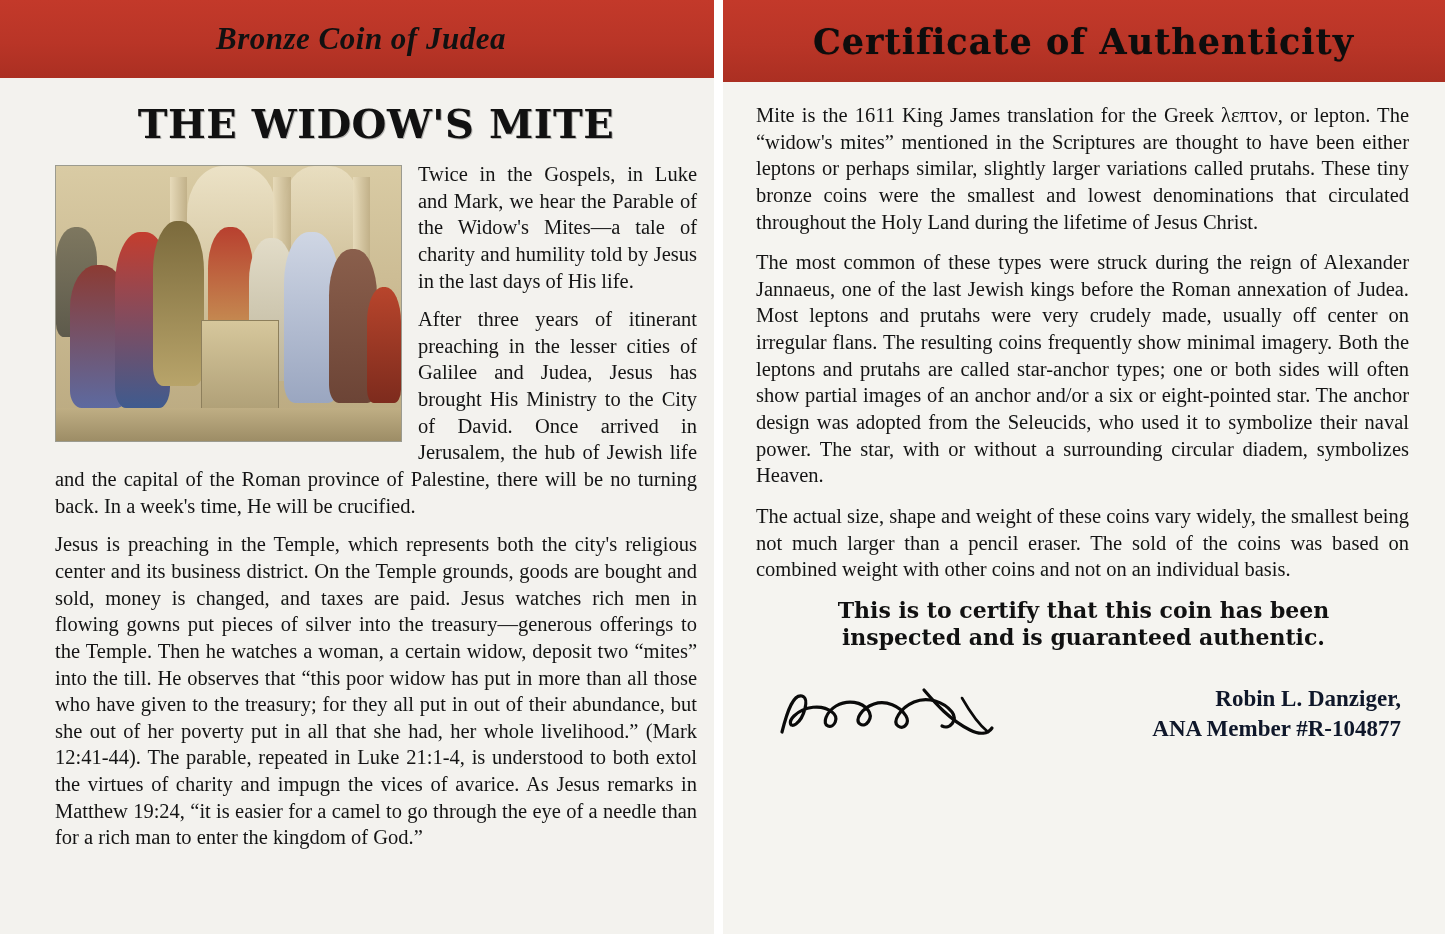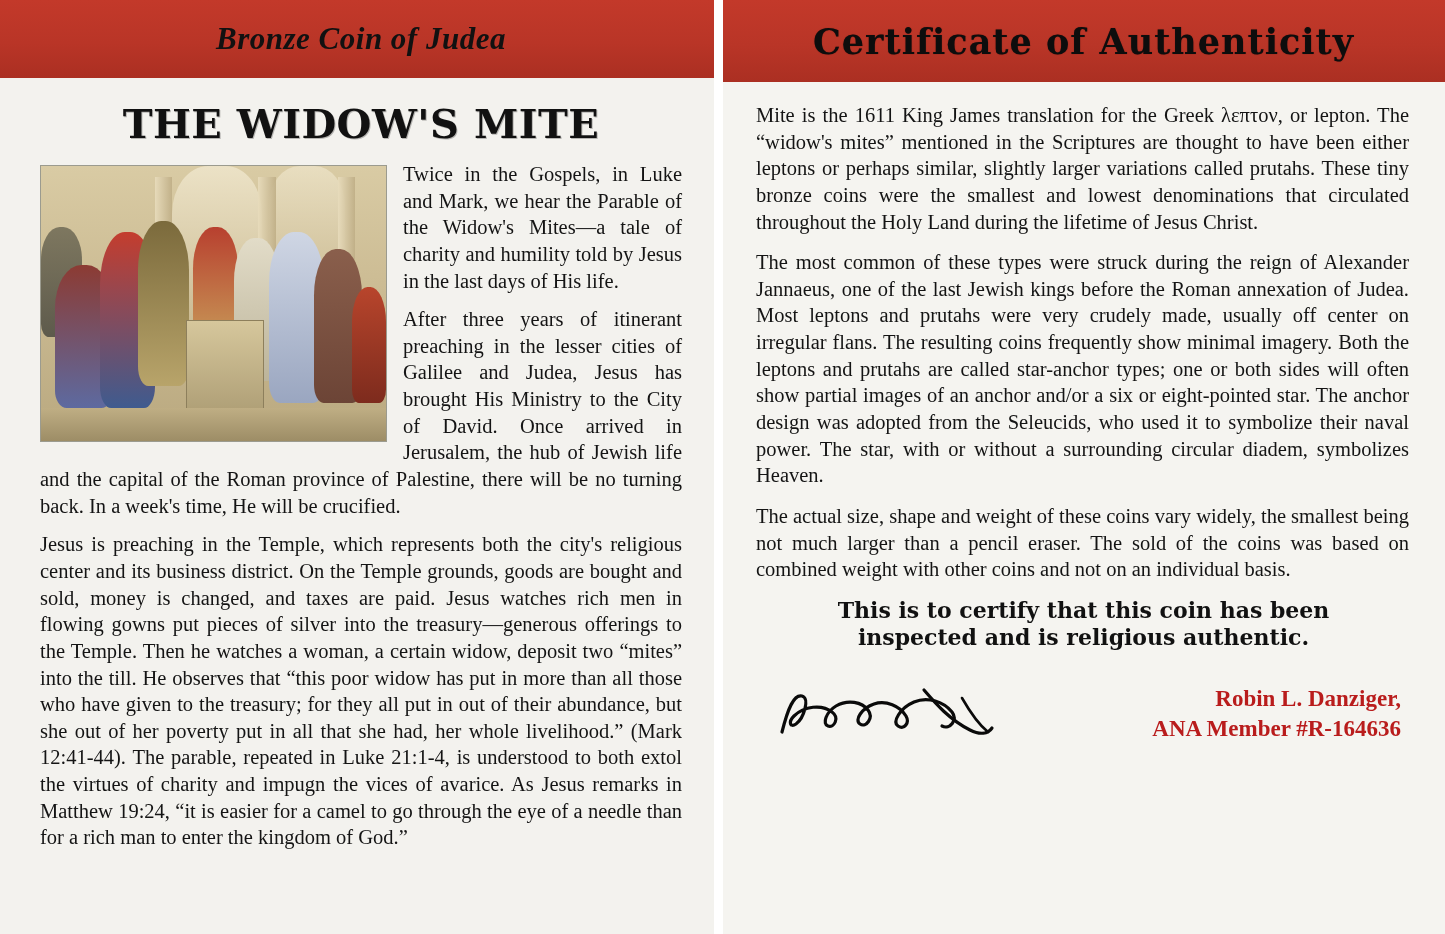--- a/index.html
+++ b/index.html
@@ -78,21 +78,21 @@
     color: #0d0d0d;
     letter-spacing: 1px;
     text-align: left;
     white-space: nowrap;
     text-shadow: 0 0 1px rgba(0,0,0,0.4);
   }
   
   .left-body {
     position: absolute;
     top: 78px;
-    left: 0;
+    left: 15px;
     width: 722px;
     height: 856px;
     padding: 18px 40px 0 40px;
     box-sizing: border-box;
   }
   .widow-title {
     font-family: "DejaVu Serif", serif;
     font-weight: bold;
     font-size: 40px;
     letter-spacing: 0.5px;
@@ -211,21 +211,21 @@
   .signature {
     width: 240px;
     height: 70px;
   }
   .signer {
     text-align: right;
     font-family: "Liberation Serif", serif;
     font-weight: bold;
     font-size: 23px;
     line-height: 1.3;
-    color: #b91c1c;
+    color: #0f172a;
     padding-bottom: 4px;
   }
 </style>
 </head>
 <body>
 
 <div class="card">
 
   <div class="panel panel-left">
     <div class="header-bar">
@@ -266,29 +266,29 @@
   <div class="panel panel-right">
     <div class="header-bar">
       <div class="header-title-right">Certificate of Authenticity</div>
     </div>
 
     <div class="right-body">
       <p>Mite is the 1611 King James translation for the Greek λεπτον, or lepton. The “widow's mites” mentioned in the Scriptures are thought to have been either leptons or perhaps similar, slightly larger variations called prutahs. These tiny bronze coins were the smallest and lowest denominations that circulated throughout the Holy Land during the lifetime of Jesus Christ.</p>
       <p>The most common of these types were struck during the reign of Alexander Jannaeus, one of the last Jewish kings before the Roman annexation of Judea. Most leptons and prutahs were very crudely made, usually off center on irregular flans. The resulting coins frequently show minimal imagery. Both the leptons and prutahs are called star-anchor types; one or both sides will often show partial images of an anchor and/or a six or eight-pointed star. The anchor design was adopted from the Seleucids, who used it to symbolize their naval power. The star, with or without a surrounding circular diadem, symbolizes Heaven.</p>
       <p>The actual size, shape and weight of these coins vary widely, the smallest being not much larger than a pencil eraser. The sold of the coins was based on combined weight with other coins and not on an individual basis.</p>
 
-      <div class="certify">This is to certify that this coin has been inspected and is religious authentic.</div>
+      <div class="certify">This is to certify that this coin has been inspected and is guaranteed authentic.</div>
 
       <div class="sign-row">
         <svg class="signature" viewBox="0 0 240 70">
           <path d="M8 54 C14 30, 20 16, 28 18 C36 20, 30 40, 22 46 C16 50, 14 44, 20 38 C30 28, 48 26, 58 34 C66 40, 60 50, 54 48 C48 46, 52 34, 62 28 C74 21, 88 24, 94 32 C100 40, 92 50, 86 46 C80 42, 88 30, 100 26 C112 22, 126 28, 132 38 C136 45, 130 52, 124 48 C118 44, 126 30, 140 24 C154 18, 170 24, 178 34 C184 42, 176 52, 168 48" fill="none" stroke="#0a0a0a" stroke-width="3.2" stroke-linecap="round"></path>
           <path d="M150 12 C162 26, 176 42, 196 52 C206 57, 214 56, 218 50" fill="none" stroke="#0a0a0a" stroke-width="3.2" stroke-linecap="round"></path>
           <path d="M188 20 C196 34, 204 46, 214 54" fill="none" stroke="#0a0a0a" stroke-width="2.6" stroke-linecap="round"></path>
         </svg>
         <div class="signer">
           <div>Robin L. Danziger,</div>
-          <div>ANA Member #R-164636</div>
+          <div>ANA Member #R-104877</div>
         </div>
       </div>
     </div>
   </div>
 
 </div>
 
 </body></html>

